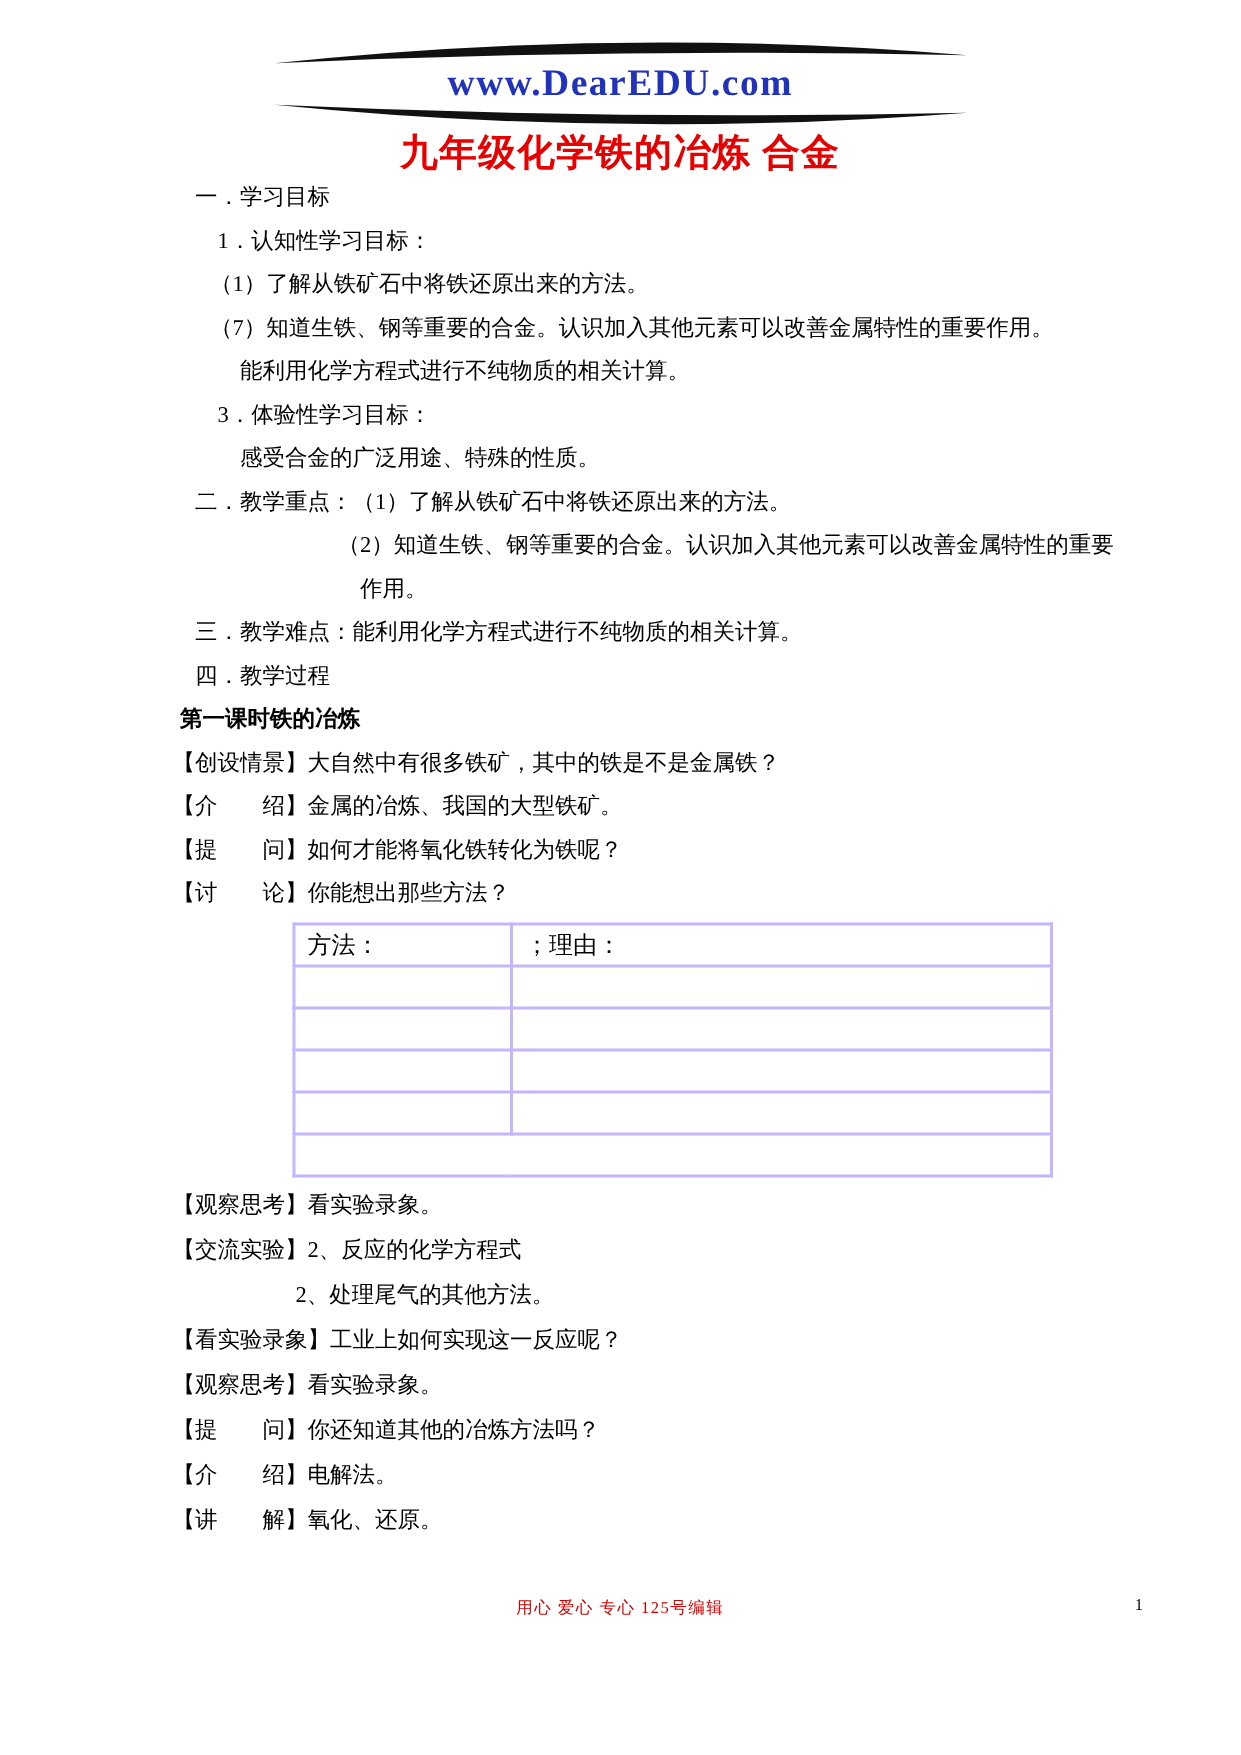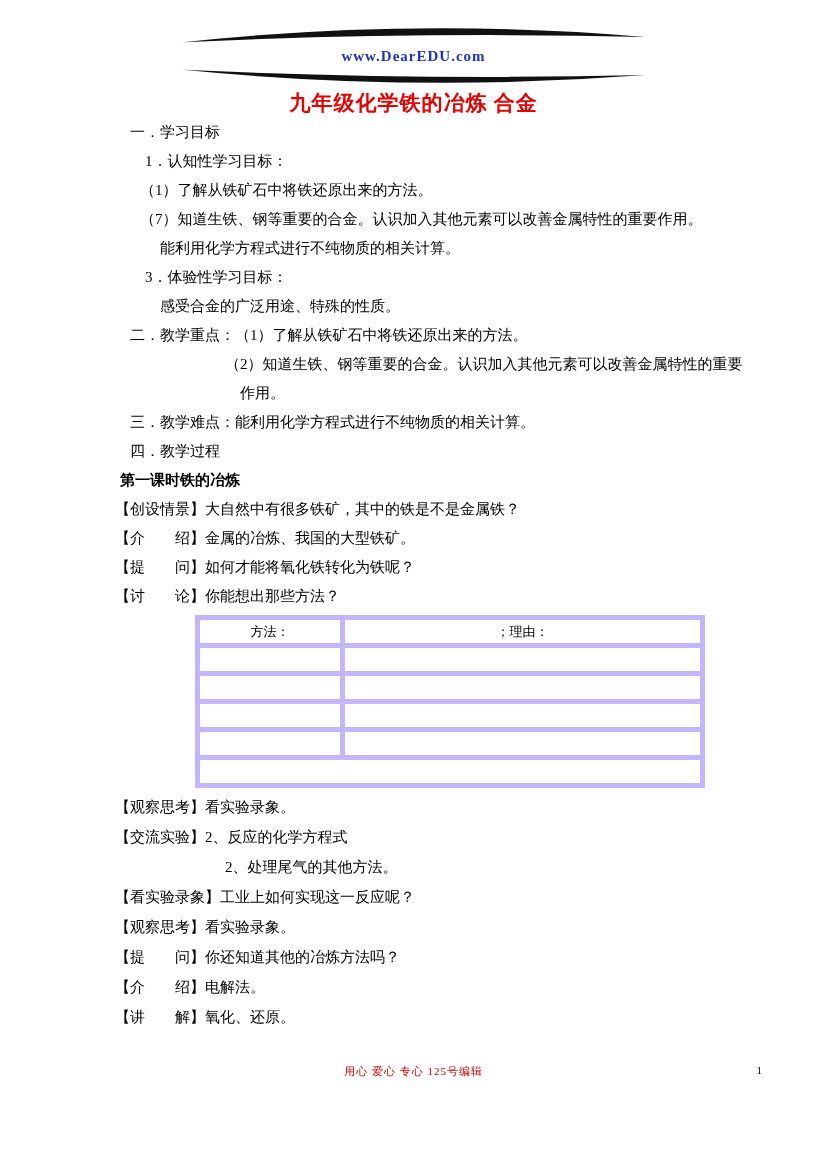--- a/index.html
+++ b/index.html
@@ -9,41 +9,41 @@
     width:827px; height:1170px;
     background:#ffffff;
     color:#000;
     font-family:"Liberation Serif","DejaVu Serif",serif;
     overflow:hidden;
   }
   
   .logo { width:520px; margin:28px auto 0; text-align:center; }
   .logo svg { display:block; width:520px; height:16px; }
   .logo-text {
-    font-size:15px; font-weight:bold; letter-spacing:1px;
+    font-size:25px; font-weight:bold; letter-spacing:1px;
     color:#2233bb; line-height:24px;
     font-family:"Liberation Serif","DejaVu Serif",serif;
   }
   
   .title {
     margin-top:6px; text-align:center;
-    color:#e60000; font-size:21px; font-weight:bold; letter-spacing:1px;
+    color:#e60000; font-size:25px; font-weight:bold; letter-spacing:1px;
     height:26px; line-height:26px;
   }
   
   .content { margin-top:2px; padding-left:115px; padding-right:40px; font-size:15px; }
   .ln  { height:29px; line-height:29px; white-space:pre; }
   .ln2 { height:30px; line-height:30px; white-space:pre; }
   .bold { font-weight:bold; }
   .ml0{margin-left:0} .ml5{margin-left:5px} .ml15{margin-left:15px}
   .ml25{margin-left:25px} .ml30{margin-left:30px} .ml45{margin-left:45px}
-  .ml82{margin-left:110px} .ml110{margin-left:110px} .ml125{margin-left:125px}
+  .ml82{margin-left:82px} .ml110{margin-left:110px} .ml125{margin-left:125px}
   
   .qtable { border-collapse:collapse; margin:4px 0 4px 80px; }
-  .qtable td { border:5px solid #c4b5fd; height:28px; padding:0 8px; font-size:13px; vertical-align:middle;text-align:center; }
+  .qtable td { border:2px solid #c4b5fd; height:28px; padding:0 8px; font-size:16px; vertical-align:middle; }
   .qtable .c1 { width:145px; }
   .qtable .c2 { width:360px; }
   
   .footer { position:absolute; top:1064px; left:0; width:100%; text-align:center; font-size:11px; }
   .footer-text { color:#cc0000; letter-spacing:1px; }
   .page-number { position:absolute; right:65px; top:0; color:#000; }
 </style>
 </head>
 <body>
 

